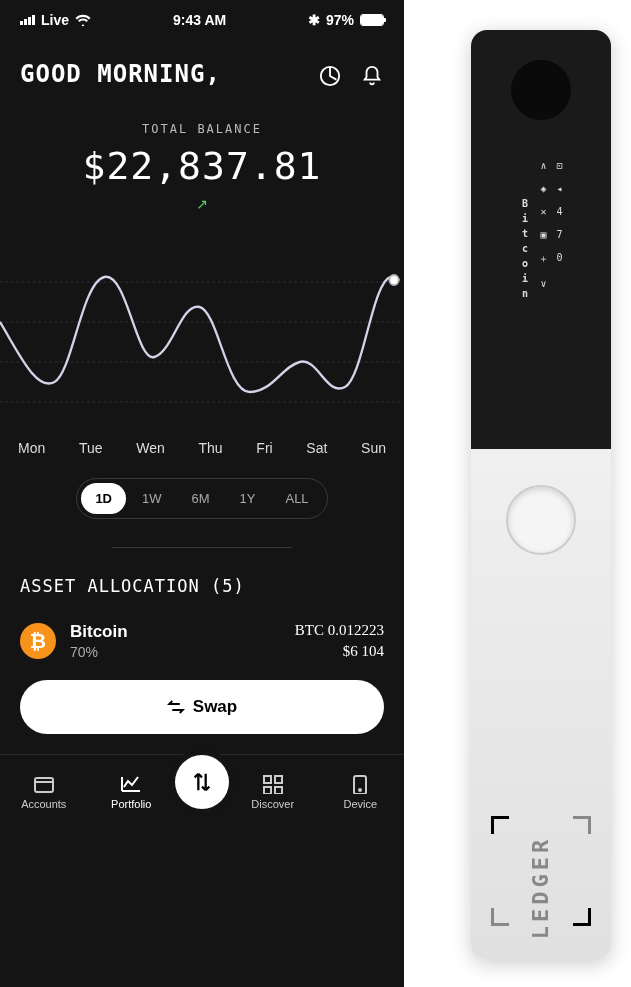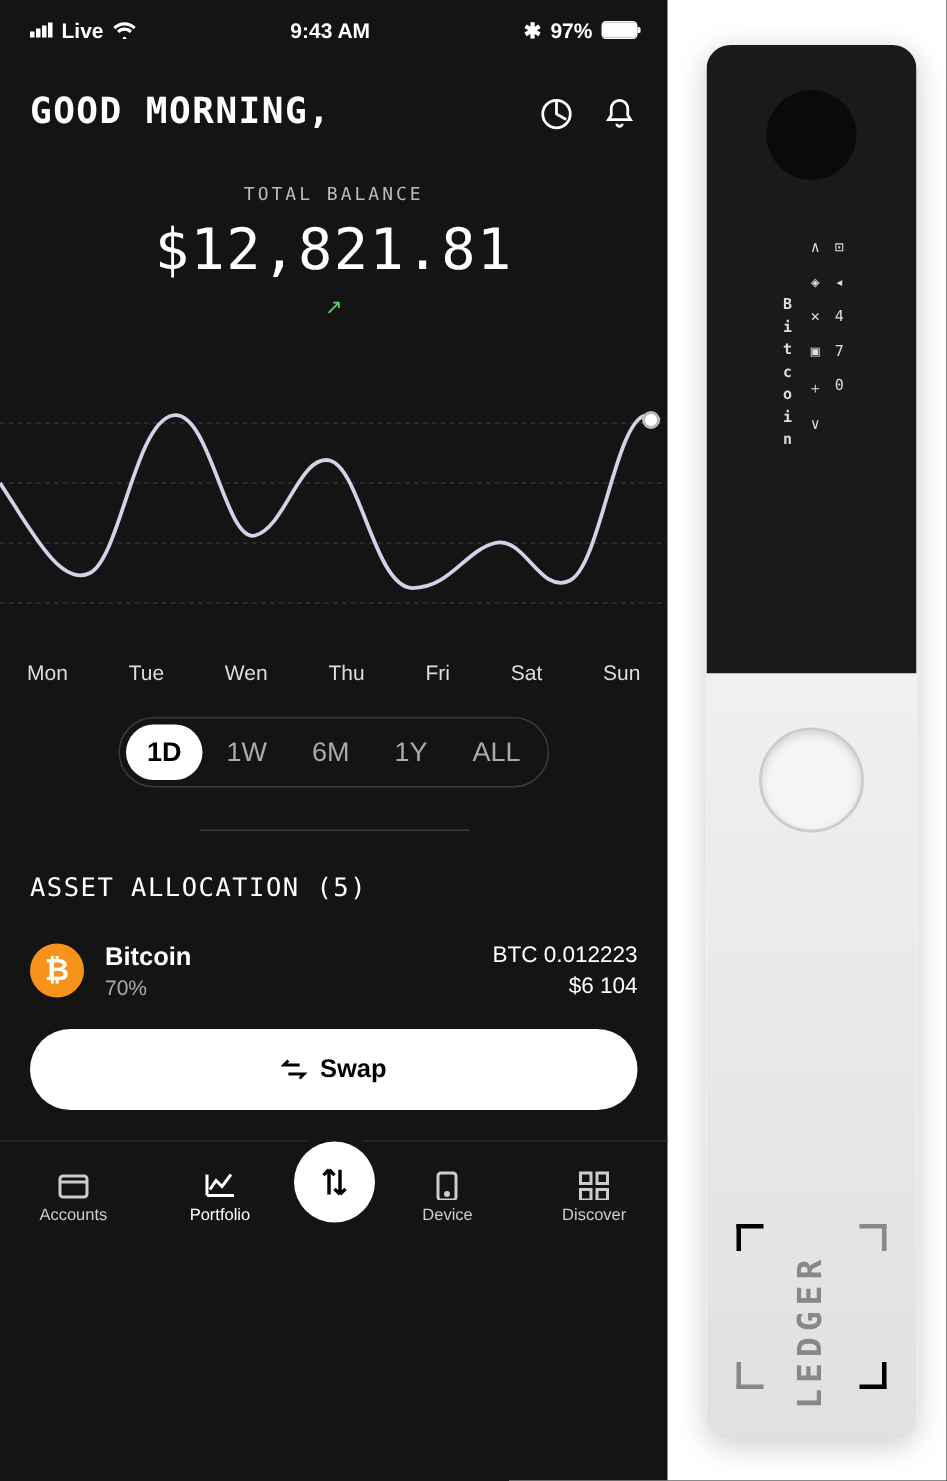--- a/index.html
+++ b/index.html
@@ -8,21 +8,21 @@
   height: 987px;
   background: #fff;
   font-family: -apple-system, BlinkMacSystemFont, sans-serif;
   position: relative;
   overflow: hidden;
 }
 .phone {
   position: absolute;
   left: 0;
   top: 0;
-  width: 445px;
+  width: 404px;
   height: 987px;
   background: #141414;
   color: #fff;
   display: flex;
   flex-direction: column;
 }
 .status-bar {
   height: 40px;
   display: flex;
   justify-content: space-between;
@@ -57,32 +57,32 @@
 .balance-arrow { margin-top: 8px; color: #5fd068; font-size: 14px; }
 
 .chart-area { margin-top: 40px; height: 170px; position: relative; }
 .chart-area svg { width: 100%; height: 100%; }
 .chart-grid line { stroke: #333; stroke-width: 1; stroke-dasharray: 3 3; }
 .chart-line { stroke: #d6d0e8; stroke-width: 2.5; fill: none; }
 .chart-dot { fill: #fff; stroke: #bbb; stroke-width: 2; }
 
 .chart-labels { display: flex; justify-content: space-between; padding: 18px 18px 0; font-size: 14px; color: #ddd; }
 .range-pills { display:flex; justify-content:center; margin: 22px auto 0; border: 1px solid #3a3a3a; border-radius: 999px; padding: 4px; gap: 2px; width:fit-content; }
-.pill { padding: 8px 14px; font-size: 18px; color: #aaa; border-radius: 999px; cursor:pointer; font-weight:500; }
+.pill { padding: 8px 14px; font-size: 13px; color: #aaa; border-radius: 999px; cursor:pointer; font-weight:500; }
 .pill.active { background: #fff; color: #000; font-weight: 700; }
 .divider-line { border: none; border-top: 1px solid #3a3a3a; width: 180px; margin: 28px auto; }
 
 .allocation { padding: 0 20px; }
 .allocation-title { font-family: ui-monospace, monospace; font-size: 17px; letter-spacing: 1px; }
 .asset-row { display: flex; align-items: center; margin-top: 26px; }
 .asset-icon { width: 36px; height: 36px; border-radius: 50%; background: #f7931a; display:flex; align-items:center; justify-content:center; font-size:20px; font-weight:bold; color:#fff; }
 .asset-info { margin-left: 14px; flex: 1; }
 .asset-name { font-size: 17px; font-weight: 600; }
 .asset-pct { font-size: 14px; color: #aaa; margin-top: 2px; }
-.asset-right { text-align: right; }
+.asset-right { text-align: right; font-family: Liberation Serif, serif; }
 .asset-amount { font-size: 15px; }
 .asset-fiat { font-size: 15px; color: #fff; margin-top: 4px; }
 
 .action-buttons { display: flex; gap: 12px; padding: 20px; }
 .action-btn { flex:1; background:#fff; color:#000; border:none; border-radius: 999px; height: 54px; font-size: 17px; font-weight: 700; cursor:pointer; display:flex; align-items:center; justify-content:center; gap:8px; }
 
 .bottom-nav { display:flex; height: 74px; border-top: 1px solid #2a2a2a; align-items:center; justify-content:space-around; position:relative; }
 .nav-item { display:flex; flex-direction:column; align-items:center; gap:4px; font-size: 11px; color:#ccc; cursor:pointer; flex:1; }
 .nav-item.active { color:#fff; }
 .nav-center { width:54px; height:54px; border-radius:50%; background:#fff; color:#000; display:flex; align-items:center; justify-content:center; cursor:pointer; position:relative; top:-10px; box-shadow: 0 0 0 6px #141414; }
@@ -188,21 +188,21 @@
       <div class="icon-btn">
         <svg width="22" height="22" viewBox="0 0 24 24" fill="none" stroke="#fff" stroke-width="2">
             <path d="M6 8a6 6 0 0112 0v5l2 3H4l2-3zM10 19a2 2 0 004 0"></path>
           </svg>
       </div>
     </div>
   </div>
 
   <div class="balance-section">
     <div class="balance-label">TOTAL BALANCE</div>
-    <div class="balance-amount">$12,821.81</div>
+    <div class="balance-amount">$22,837.81</div>
     <div class="balance-arrow">↗</div>
   </div>
 
   <div class="chart-area">
     <svg viewBox="0 0 445 170" preserveAspectRatio="none">
       <g class="chart-grid">
         <line x1="0" y1="30" x2="445" y2="30"></line>
         <line x1="0" y1="70" x2="445" y2="70"></line>
         <line x1="0" y1="110" x2="445" y2="110"></line>
         <line x1="0" y1="150" x2="445" y2="150"></line>
@@ -270,33 +270,33 @@
         </svg>
       <span>Portfolio</span>
     </div>
     <div class="nav-center">
       <svg width="22" height="22" viewBox="0 0 24 24" fill="none" stroke="#000" stroke-width="2.5">
           <path d="M8 3v18M8 3l-4 4M8 3l4 4M16 21V3M16 21l4-4M16 21l-4-4"></path>
         </svg>
     </div>
     <div class="nav-item">
       <svg width="24" height="20" viewBox="0 0 24 20" fill="none" stroke="#ccc" stroke-width="2">
-          <rect x="6" y="2" width="12" height="18" rx="2"></rect>
-          <circle cx="12" cy="16" r="1" fill="#ccc"></circle>
-        </svg>
-      <span>Device</span>
-    </div>
-    <div class="nav-item">
-      <svg width="24" height="20" viewBox="0 0 24 20" fill="none" stroke="#ccc" stroke-width="2">
           <rect x="3" y="2" width="7" height="7"></rect>
           <rect x="14" y="2" width="7" height="7"></rect>
           <rect x="3" y="13" width="7" height="7"></rect>
           <rect x="14" y="13" width="7" height="7"></rect>
         </svg>
       <span>Discover</span>
+    </div>
+    <div class="nav-item">
+      <svg width="24" height="20" viewBox="0 0 24 20" fill="none" stroke="#ccc" stroke-width="2">
+          <rect x="6" y="2" width="12" height="18" rx="2"></rect>
+          <circle cx="12" cy="16" r="1" fill="#ccc"></circle>
+        </svg>
+      <span>Device</span>
     </div>
   </div>
 </div>
 
 <div class="device">
   <div class="device-top">
     <div class="device-circle-top"></div>
     <div class="device-screen">
       <div class="device-col" style="writing-mode:vertical-rl;text-orientation:upright;letter-spacing:4px;font-weight:bold">Bitcoin</div>
       <div class="device-col">

